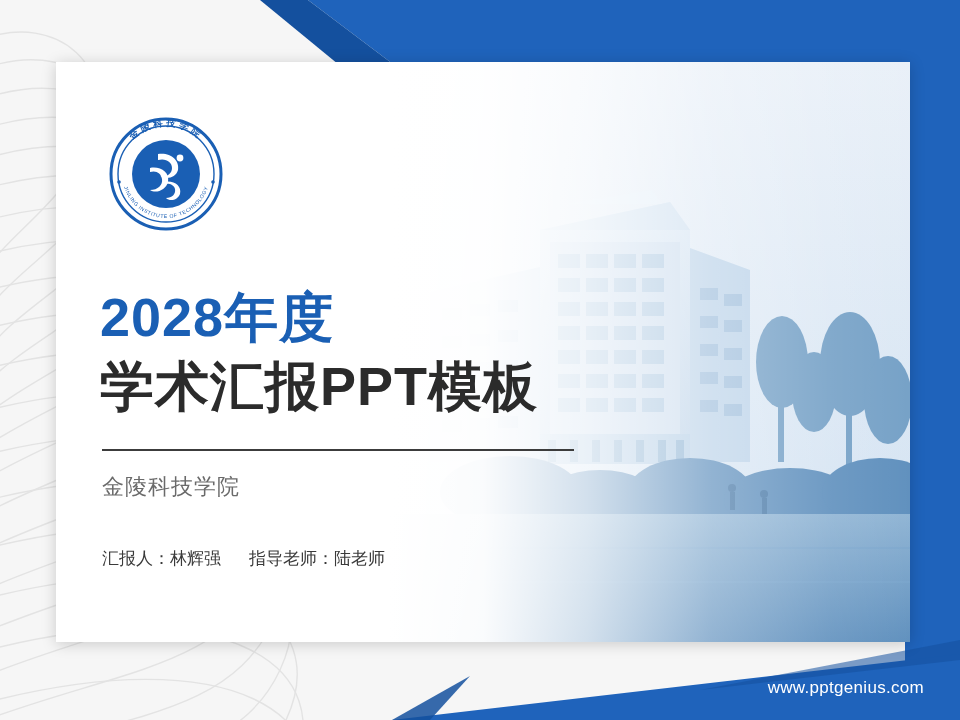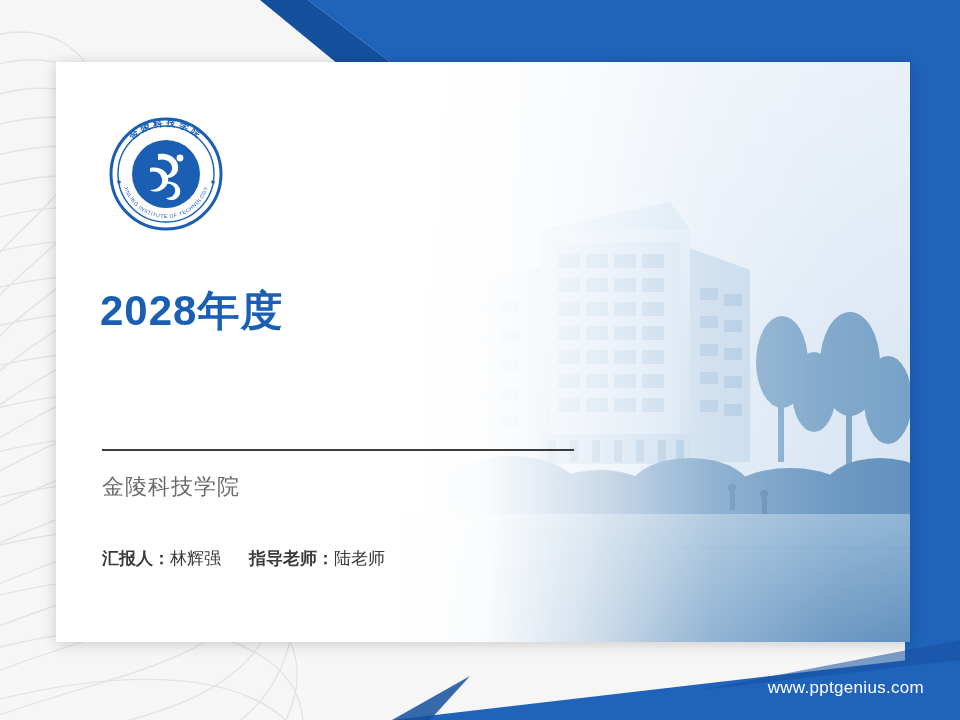--- a/index.html
+++ b/index.html
@@ -74,21 +74,21 @@
     width: 132px;
     height: 132px;
   }
   .logo svg { display:block; width:100%; height:100%; }
 
   
   .title-year {
     position: absolute;
     left: 44px;
     top: 228px;
-    font-size: 42px;
+    font-size: 54px;
     font-weight: bold;
     color: #1a5fb4;
     letter-spacing: 1px;
     line-height: 1;
     white-space: nowrap;
   }
   .title-main {
     position: absolute;
     left: 44px;
     top: 297px;
@@ -117,21 +117,21 @@
     white-space: nowrap;
   }
   .meta {
     position: absolute;
     left: 46px;
     top: 485px;
     font-size: 17px;
     color: #3a3a3a;
     white-space: nowrap;
   }
-  .meta .lbl { font-weight: bold; margin-top: 44px; }
+  .meta .lbl { font-weight: normal; margin-top: 44px; }
   .meta .gap { display: inline-block; width: 28px; }
 
   
   .footer-url {
     position: absolute;
     right: 36px;
     bottom: 22px;
     font-size: 17px;
     color: #ffffff;
     letter-spacing: 0.3px;
@@ -351,20 +351,21 @@
         </text>
 
         <g fill="#1a5fb4">
           <circle cx="19" cy="74" r="1.8"></circle>
           <circle cx="113" cy="74" r="1.8"></circle>
         </g>
       </svg>
     </div>
 
     <div class="title-year">2028年度</div>
+    <div class="title-main">学术汇报PPT模板</div>
     <div class="divider"></div>
     <div class="subtitle">金陵科技学院</div>
 
     <div class="meta">
       <span class="lbl">汇报人：</span><span>林辉强</span><span class="gap"></span><span class="lbl">指导老师：</span><span>陆老师</span>
     </div>
 
   </div>
 
   <div class="footer-url">www.pptgenius.com</div>

